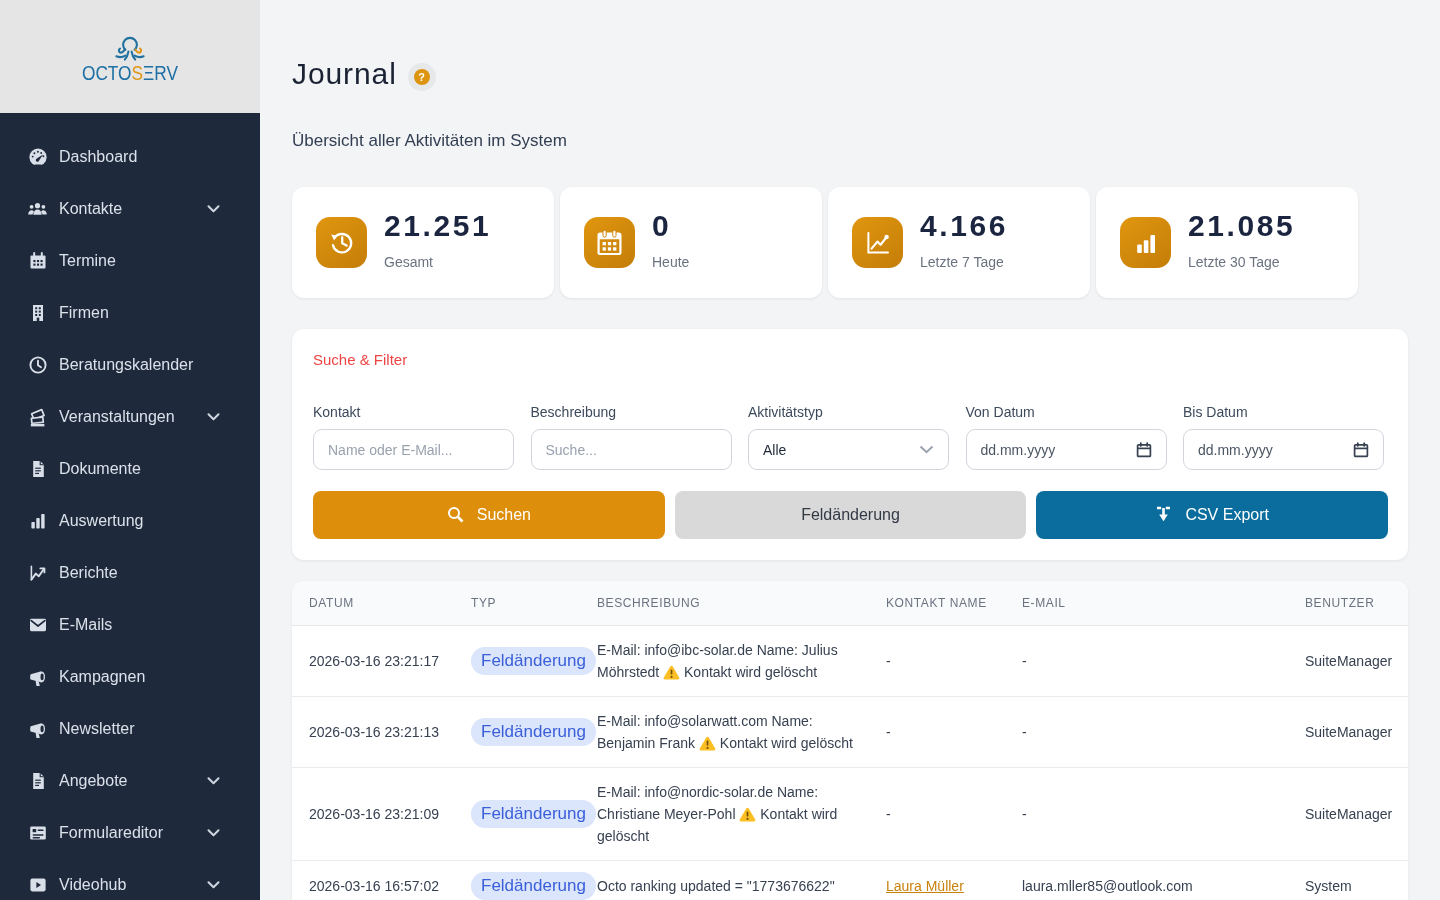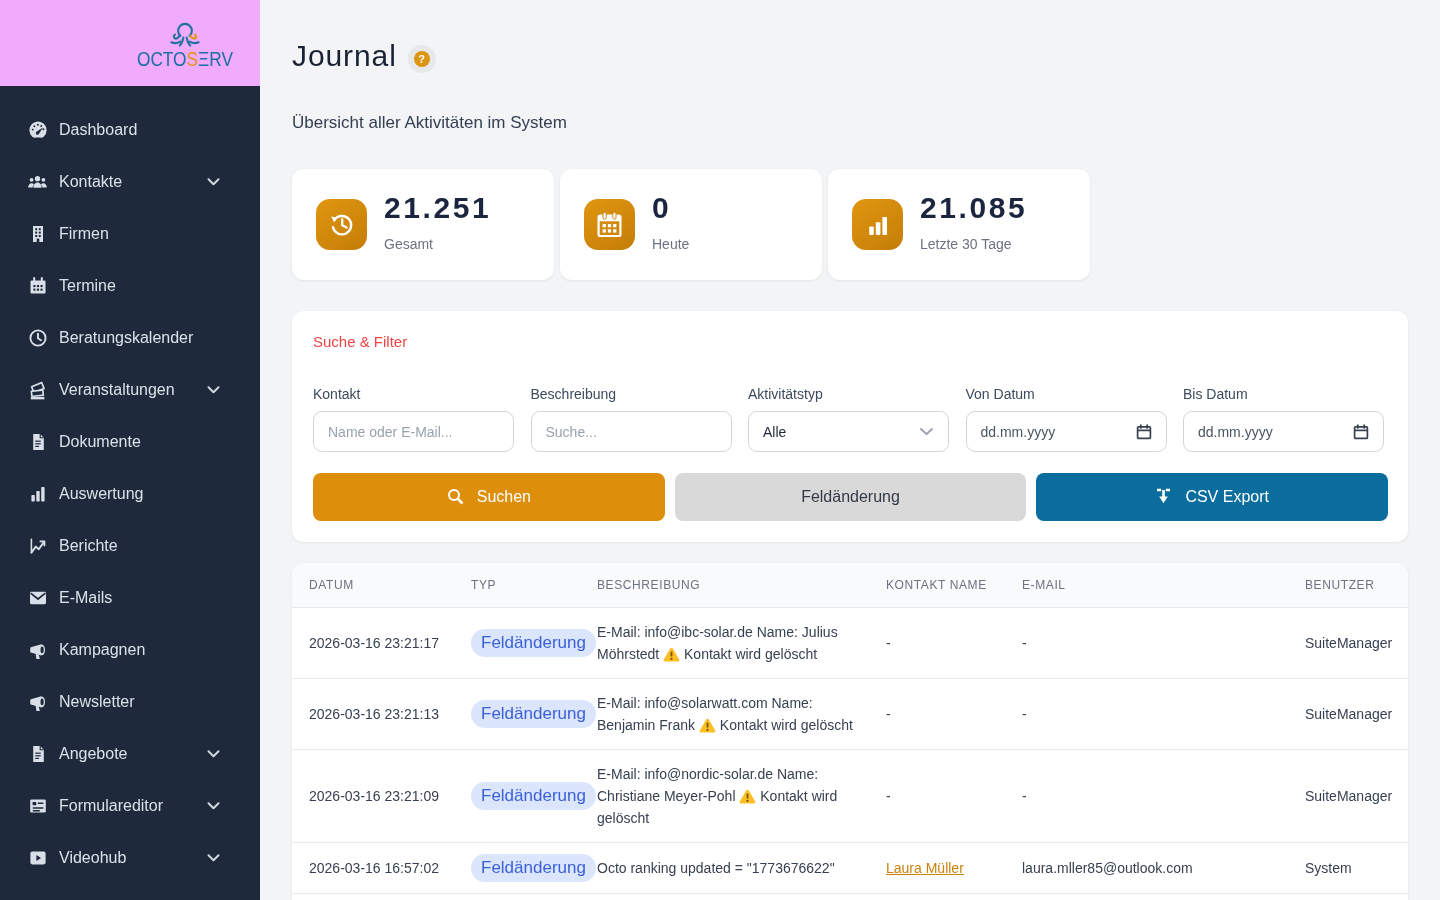--- a/index.html
+++ b/index.html
@@ -2,29 +2,29 @@
 <html lang="de"><head>
 <meta charset="utf-8">
 <title>Journal</title>
 <style>
 * { box-sizing: border-box; margin: 0; padding: 0; }
 html,body { width:1440px; height:900px; overflow:hidden; }
 body { font-family:"Liberation Sans", sans-serif; background:#f3f4f6; color:#1f2937; }
 
 
 .sidebar { position:fixed; left:0; top:0; width:260px; height:900px; background:#1e293b; }
-.logo-area { height:86px; background:#f0abfc; display:flex; align-items:center; justify-content:flex-end; }
+.logo-area { height:113px; background:#e5e5e5; display:flex; align-items:center; justify-content:center; }
 .nav { padding-top:18px; }
 .nav-item { position:relative; height:52px; display:flex; align-items:center; padding-left:27px; color:#dbe1ea; font-size:16px; }
 .nav-item .ico { width:21px; height:21px; margin-right:11px; flex:0 0 21px; display:flex; align-items:center; justify-content:center; }
 .nav-item .chev { position:absolute; left:207px; top:50%; margin-top:-4px; display:flex; }
 
 
 .main { margin-left:260px; padding:0 32px; }
-.h1row { display:flex; align-items:flex-end; margin-top:39px; }
+.h1row { display:flex; align-items:flex-end; margin-top:57px; }
 h1 { font-size:30px; font-weight:400; color:#1a2234; letter-spacing:0.9px; }
 .helpb { width:28px; height:28px; border-radius:50%; background:#e7e8ea; margin-left:11px; margin-top:5px; display:flex; align-items:center; justify-content:center; }
 .helpb .inner { width:16px; height:16px; border-radius:50%; background:#dd940e; color:#fff; font-size:11px; font-weight:bold; display:flex; align-items:center; justify-content:center; }
 .subtitle { margin-top:40px; font-size:17px; color:#323e52; }
 
 
 .stats { display:flex; gap:6px; margin-top:36px; }
 .scard { width:262px; height:111px; background:#fff; border-radius:12px; box-shadow:0 1px 3px rgba(0,0,0,0.07); display:flex; align-items:center; padding-left:24px; }
 .sicon { width:51px; height:51px; border-radius:14px; background:linear-gradient(145deg,#e0960f,#c47d08); display:flex; align-items:center; justify-content:center; flex:0 0 51px; }
 .sbody { margin-left:17px; }
@@ -106,49 +106,49 @@
               <path d="M6.3 15.7 c0-3.2 1.9-5.2 4.2-5.2 s4.2 2 4.2 5.2 z"></path>
             </g>
           </svg>
         </span>Kontakte<span class="chev">
           <svg width="13" height="8" viewBox="0 0 13 8" fill="none">
             <path d="M1.5 1.3 L6.5 6.3 L11.5 1.3" stroke="#cfd6df" stroke-width="2" stroke-linecap="round" stroke-linejoin="round"></path>
           </svg>
         </span></div>
     <div class="nav-item"><span class="ico">
           <svg width="20" height="20" viewBox="0 0 20 20">
+            <path d="M3.5 4.5 h13 a1 1 0 0 1 1 1 v11 a1 1 0 0 1-1 1 h-13 a1 1 0 0 1-1-1 v-11 a1 1 0 0 1 1-1 z" fill="#d9dfe8"></path>
+            <g fill="#1e293b">
+              <rect x="5.4" y="9" width="2.1" height="2.1"></rect>
+              <rect x="8.95" y="9" width="2.1" height="2.1"></rect>
+              <rect x="12.5" y="9" width="2.1" height="2.1"></rect>
+              <rect x="5.4" y="12.6" width="2.1" height="2.1"></rect>
+              <rect x="8.95" y="12.6" width="2.1" height="2.1"></rect>
+              <rect x="12.5" y="12.6" width="2.1" height="2.1"></rect>
+            </g>
+            <g stroke="#d9dfe8" stroke-width="2" stroke-linecap="round">
+              <path d="M6.2 2 v3"></path>
+              <path d="M13.8 2 v3"></path>
+            </g>
+          </svg>
+        </span>Termine</div>
+    <div class="nav-item"><span class="ico">
+          <svg width="20" height="20" viewBox="0 0 20 20">
             <path d="M5 2 h10 v16 h-10 z" fill="#d9dfe8"></path>
             <g fill="#1e293b">
               <rect x="7.2" y="4.2" width="2" height="2"></rect>
               <rect x="10.8" y="4.2" width="2" height="2"></rect>
               <rect x="7.2" y="7.6" width="2" height="2"></rect>
               <rect x="10.8" y="7.6" width="2" height="2"></rect>
               <rect x="7.2" y="11" width="2" height="2"></rect>
               <rect x="10.8" y="11" width="2" height="2"></rect>
               <rect x="8.7" y="14.6" width="2.6" height="3.4"></rect>
             </g>
           </svg>
         </span>Firmen</div>
-    <div class="nav-item"><span class="ico">
-          <svg width="20" height="20" viewBox="0 0 20 20">
-            <path d="M3.5 4.5 h13 a1 1 0 0 1 1 1 v11 a1 1 0 0 1-1 1 h-13 a1 1 0 0 1-1-1 v-11 a1 1 0 0 1 1-1 z" fill="#d9dfe8"></path>
-            <g fill="#1e293b">
-              <rect x="5.4" y="9" width="2.1" height="2.1"></rect>
-              <rect x="8.95" y="9" width="2.1" height="2.1"></rect>
-              <rect x="12.5" y="9" width="2.1" height="2.1"></rect>
-              <rect x="5.4" y="12.6" width="2.1" height="2.1"></rect>
-              <rect x="8.95" y="12.6" width="2.1" height="2.1"></rect>
-              <rect x="12.5" y="12.6" width="2.1" height="2.1"></rect>
-            </g>
-            <g stroke="#d9dfe8" stroke-width="2" stroke-linecap="round">
-              <path d="M6.2 2 v3"></path>
-              <path d="M13.8 2 v3"></path>
-            </g>
-          </svg>
-        </span>Termine</div>
     <div class="nav-item"><span class="ico">
           <svg width="20" height="20" viewBox="0 0 20 20" fill="none">
             <circle cx="10" cy="10" r="7.6" stroke="#d9dfe8" stroke-width="1.9"></circle>
             <path d="M10 5.8 V10.3 L13 12.2" stroke="#d9dfe8" stroke-width="1.9" stroke-linecap="round"></path>
           </svg>
         </span>Beratungskalender</div>
     <div class="nav-item"><span class="ico">
           <svg width="22" height="21" viewBox="0 0 22 21">
             <g transform="rotate(-22 10.5 7.5)">
               <rect x="4.7" y="3.6" width="13.2" height="8.4" rx="0.9" fill="#d9dfe8"></rect>
@@ -297,20 +297,33 @@
               <rect x="18.1" y="14" width="3.3" height="3.3"></rect>
               <rect x="7.6" y="19.3" width="3.3" height="3.3"></rect>
               <rect x="12.85" y="19.3" width="3.3" height="3.3"></rect>
               <rect x="18.1" y="19.3" width="3.3" height="3.3"></rect>
             </g>
           </svg>
         </div>
       <div class="sbody">
           <div class="snum">0</div>
           <div class="slabel">Heute</div>
+        </div>
+    </div>
+    <div class="scard">
+      <div class="sicon">
+          <svg width="30" height="30" viewBox="0 0 30 30" fill="none">
+            <path d="M5.4 5 V24.6 H25" stroke="#fff" stroke-width="2" stroke-linecap="round"></path>
+            <path d="M8.6 20.6 L14.4 13.6 L17.6 16.8 L23.4 9.4" stroke="#fff" stroke-width="2.2" stroke-linecap="round" stroke-linejoin="round"></path>
+            <circle cx="23.6" cy="9" r="2.2" fill="#fff"></circle>
+          </svg>
+        </div>
+      <div class="sbody">
+          <div class="snum">4.166</div>
+          <div class="slabel">Letzte 7 Tage</div>
         </div>
     </div>
     <div class="scard">
       <div class="sicon">
           <svg width="30" height="30" viewBox="0 0 30 30">
             <g fill="#fff">
               <rect x="6.2" y="16.6" width="4.6" height="8.4" rx="1"></rect>
               <rect x="12.8" y="12.2" width="4.6" height="12.8" rx="1"></rect>
               <rect x="19.4" y="7" width="4.6" height="18" rx="1"></rect>
             </g>

